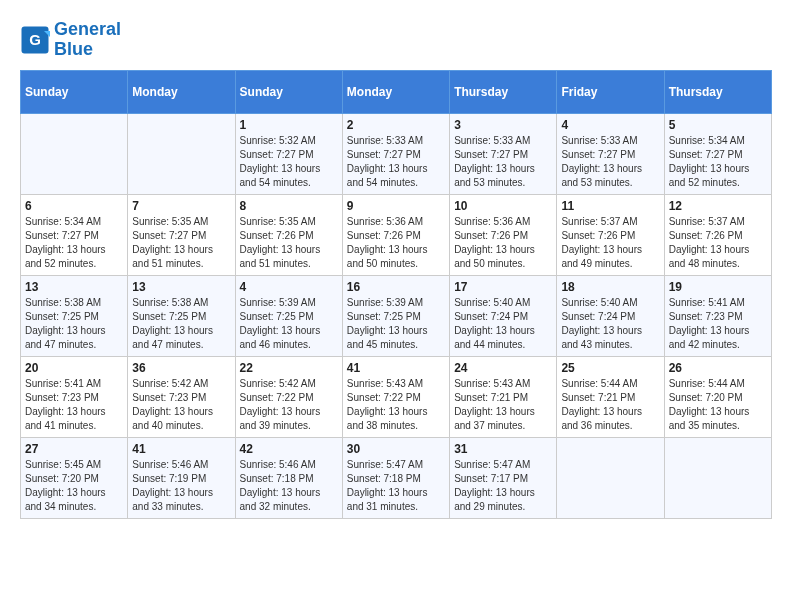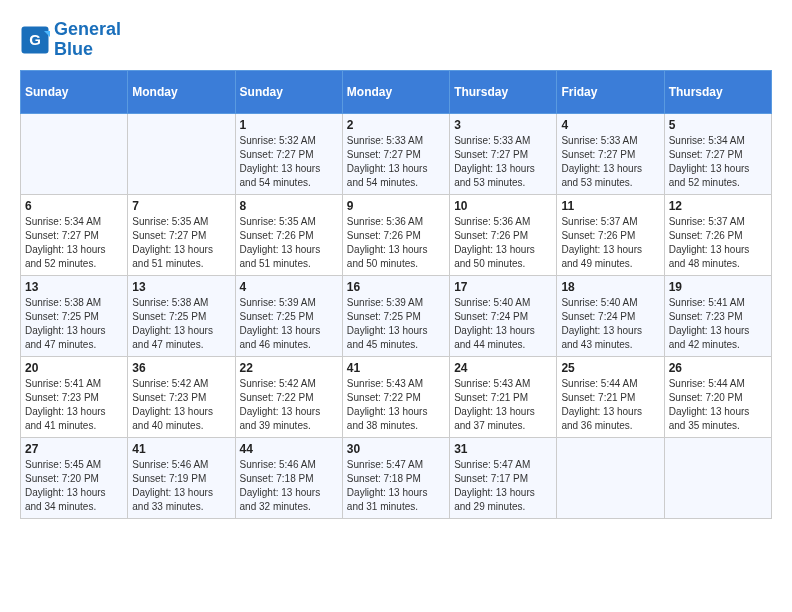--- a/index.html
+++ b/index.html
@@ -239,21 +239,21 @@
       <tr>
         <td>
           <span class="day-num">27</span>
           <div class="cell-info">Sunrise: 5:45 AM<br>Sunset: 7:20 PM<br>Daylight: 13 hours and 34 minutes.</div>
         </td>
         <td>
           <span class="day-num">41</span>
           <div class="cell-info">Sunrise: 5:46 AM<br>Sunset: 7:19 PM<br>Daylight: 13 hours and 33 minutes.</div>
         </td>
         <td>
-          <span class="day-num">44</span>
+          <span class="day-num">42</span>
           <div class="cell-info">Sunrise: 5:46 AM<br>Sunset: 7:18 PM<br>Daylight: 13 hours and 32 minutes.</div>
         </td>
         <td>
           <span class="day-num">30</span>
           <div class="cell-info">Sunrise: 5:47 AM<br>Sunset: 7:18 PM<br>Daylight: 13 hours and 31 minutes.</div>
         </td>
         <td>
           <span class="day-num">31</span>
           <div class="cell-info">Sunrise: 5:47 AM<br>Sunset: 7:17 PM<br>Daylight: 13 hours and 29 minutes.</div>
         </td>

